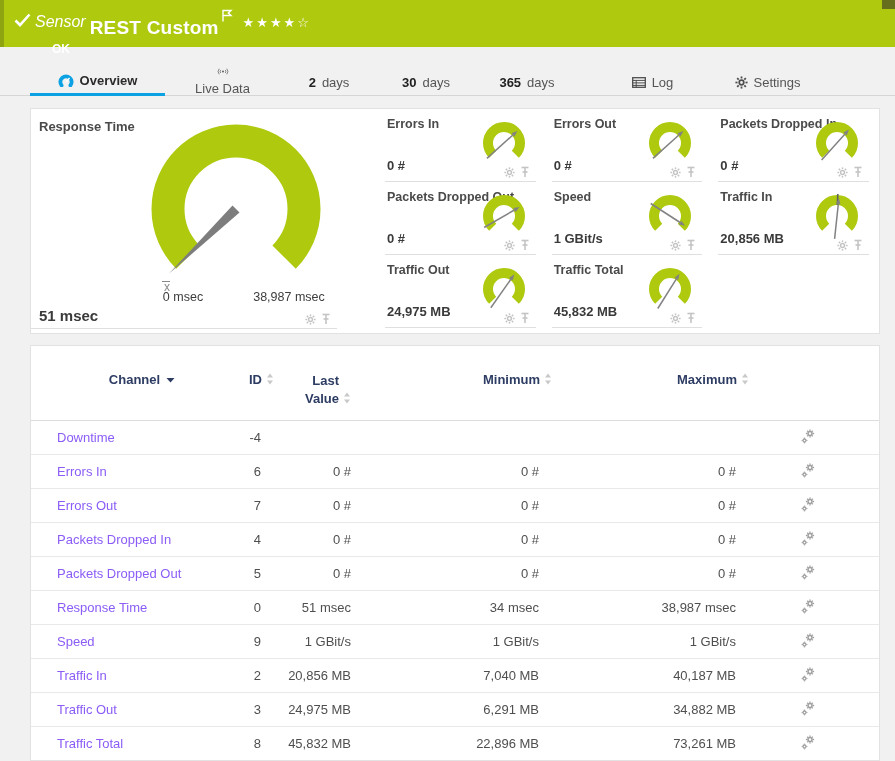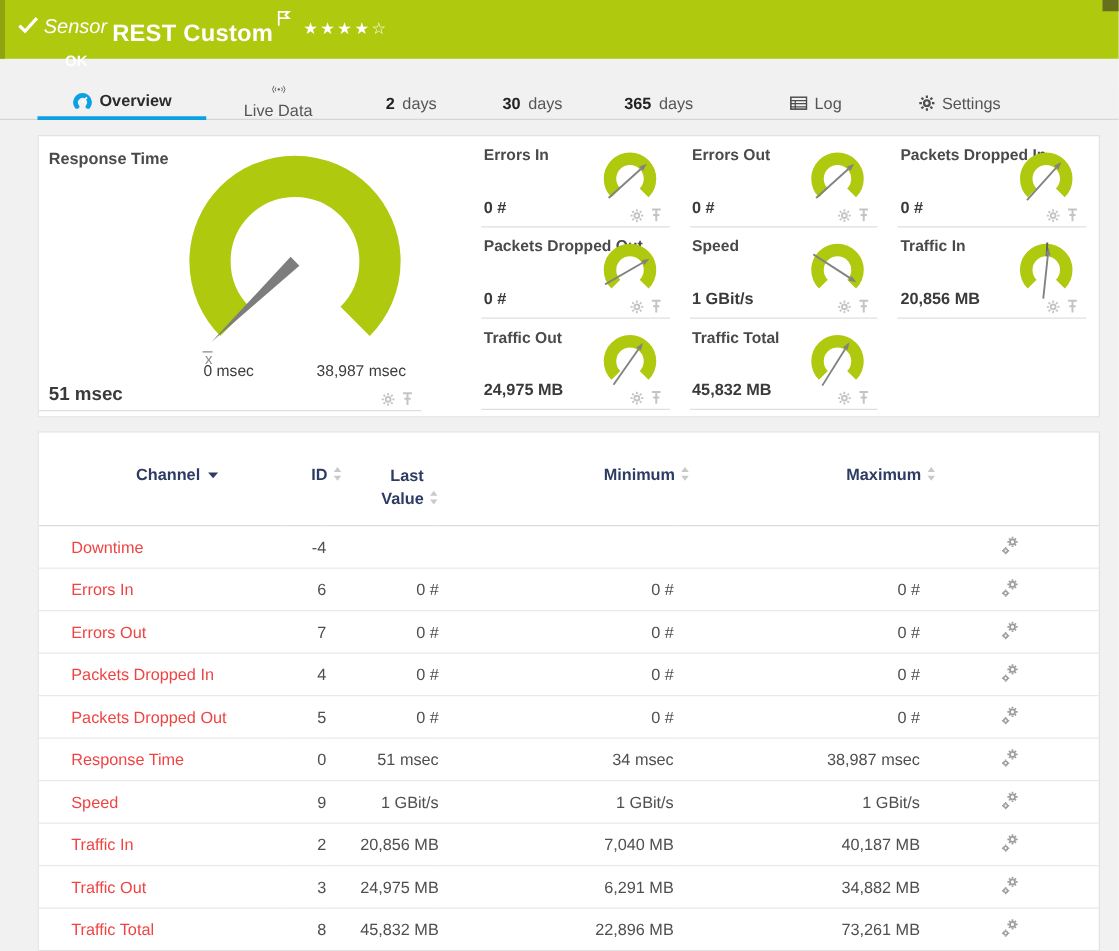--- a/index.html
+++ b/index.html
@@ -53,21 +53,21 @@
   .gcell svg.mini{position:absolute;right:4px;top:9px;}
   
   #table-panel{top:345px;height:416px;overflow:hidden;}
   table{width:848px;border-collapse:collapse;table-layout:fixed;}
   th{color:#2d3c63;font-size:13px;font-weight:bold;text-align:right;vertical-align:top;padding:26px 0 13px 0;white-space:nowrap;}
   th.ch{text-align:center;padding-left:26px;}
   th .wrapblock{display:inline-block;width:46px;text-align:right;white-space:normal;line-height:1.35;}
   .th-icon{margin:0 -13px 0 4px;vertical-align:-1px;}
   .caret{margin-left:6px;vertical-align:1px;}
   td{font-size:13px;color:#4f4f4f;height:33px;padding:0;border-top:1px solid #e9e9e9;text-align:right;white-space:nowrap;}
-  td.chname{text-align:left;padding-left:26px;color:#ef4444;}
+  td.chname{text-align:left;padding-left:26px;color:#8b5cf6;}
   td.gearcell{text-align:center;}
   tbody tr:first-child td{border-top:1px solid #dcdcdc;}
   .rowgears{cursor:pointer;display:inline-block;}
 </style>
 </head>
 <body>
 
 <div class="topbar">
   <span class="edge"></span>
   <span class="corner"></span>

